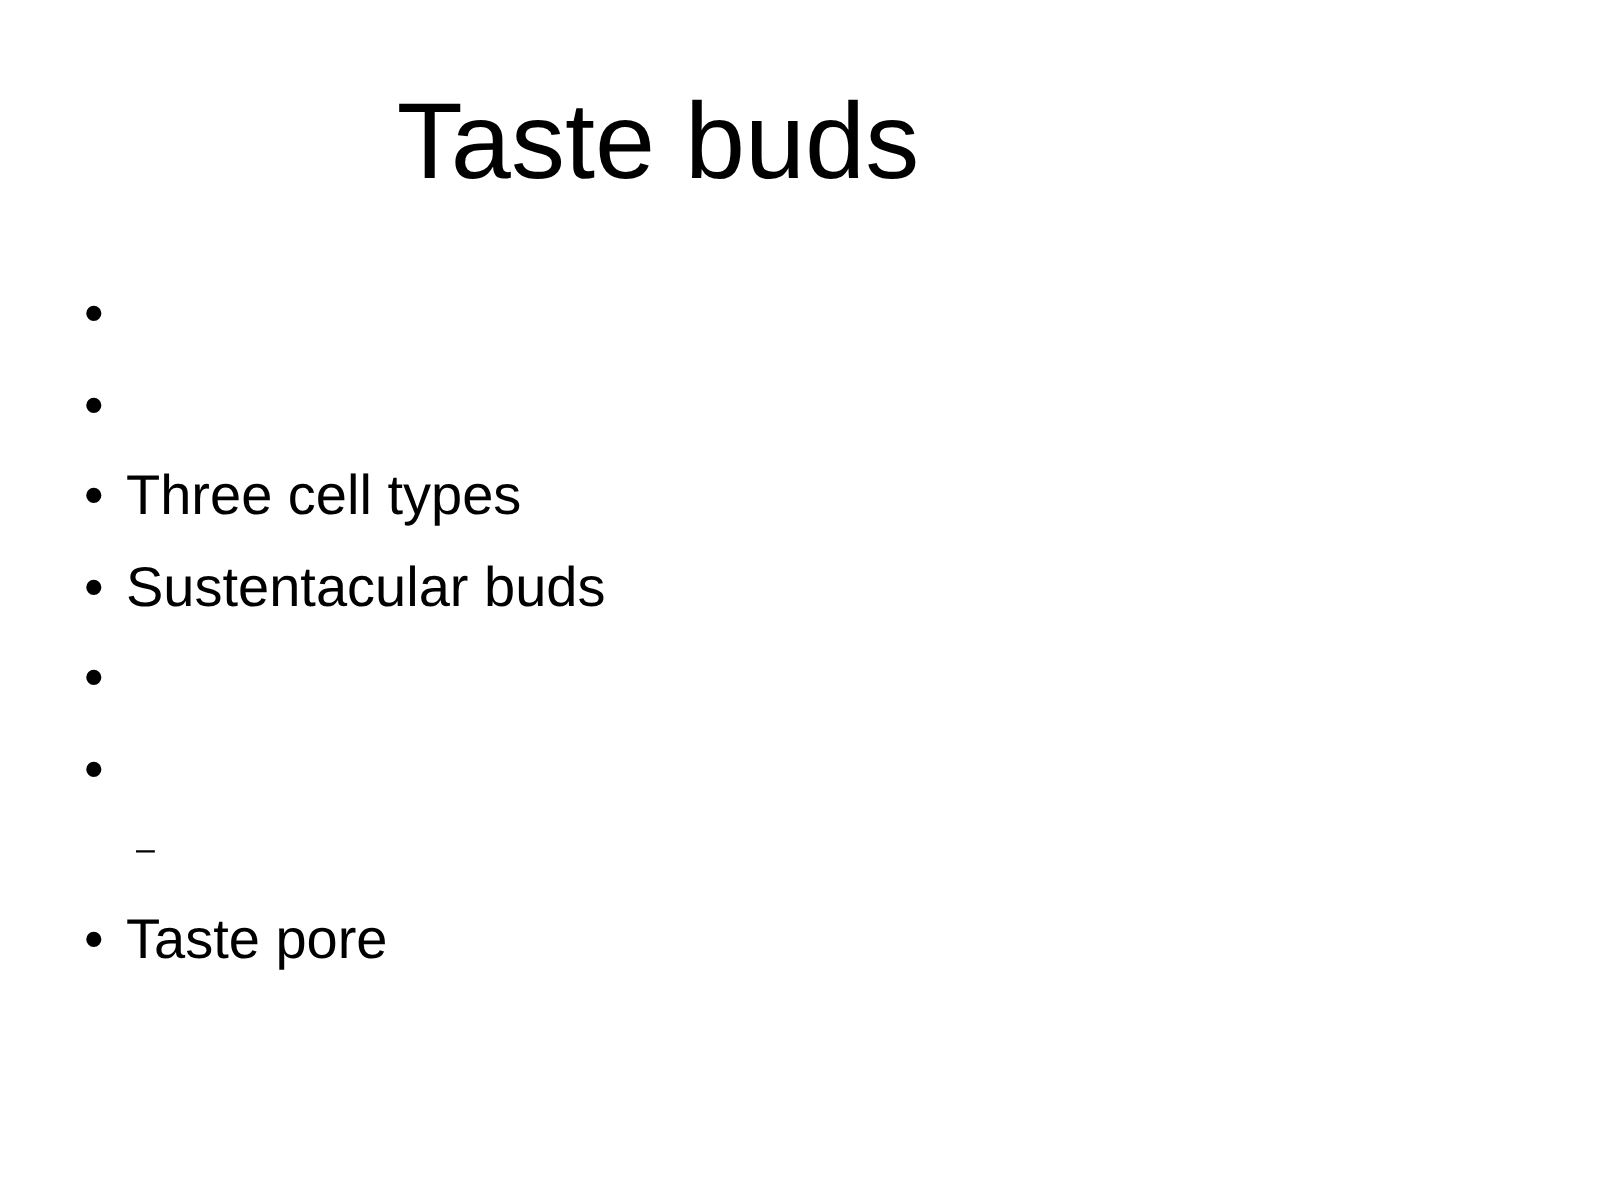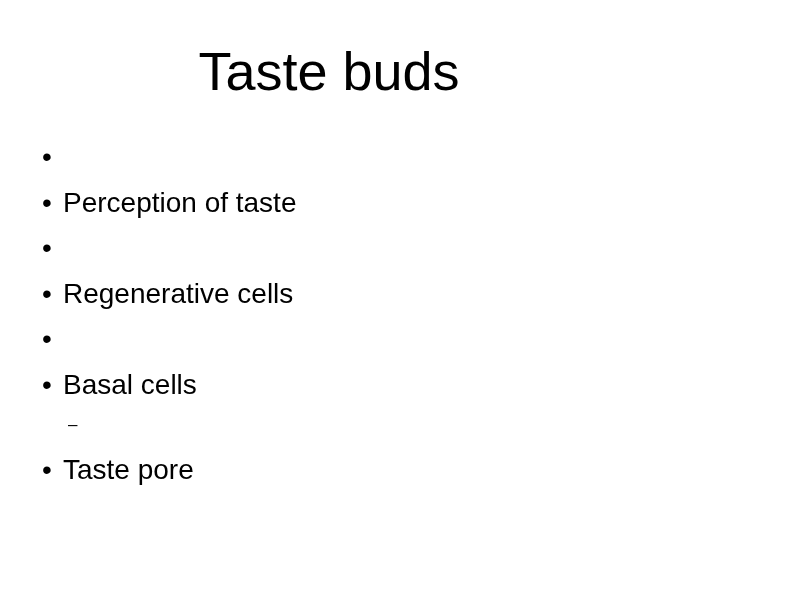--- a/index.html
+++ b/index.html
@@ -94,39 +94,38 @@
   <h1 class="slide-title">Taste buds</h1>
 
   <ul class="body-list">
 
     <li class="bullet-row">
       <span class="marker">•</span>
     </li>
 
     <li class="bullet-row">
       <span class="marker">•</span>
-      <span class="bullet-text">Perception of taste</span>
+    </li>
+
+    <li class="bullet-row">
+      <span class="marker">•</span>
+      <span class="bullet-text">Three cell types</span>
+    </li>
+
+    <li class="bullet-row">
+      <span class="marker">•</span>
+      <span class="bullet-text">Sustentacular buds</span>
     </li>
 
     <li class="bullet-row">
       <span class="marker">•</span>
     </li>
 
     <li class="bullet-row">
       <span class="marker">•</span>
-      <span class="bullet-text">Regenerative cells</span>
-    </li>
-
-    <li class="bullet-row">
-      <span class="marker">•</span>
-    </li>
-
-    <li class="bullet-row">
-      <span class="marker">•</span>
-      <span class="bullet-text">Basal cells</span>
     </li>
 
     <li class="sub-row">
       <span class="marker-sub">–</span>
     </li>
 
     <li class="bullet-row">
       <span class="marker">•</span>
       <span class="bullet-text">Taste pore</span>
     </li>

